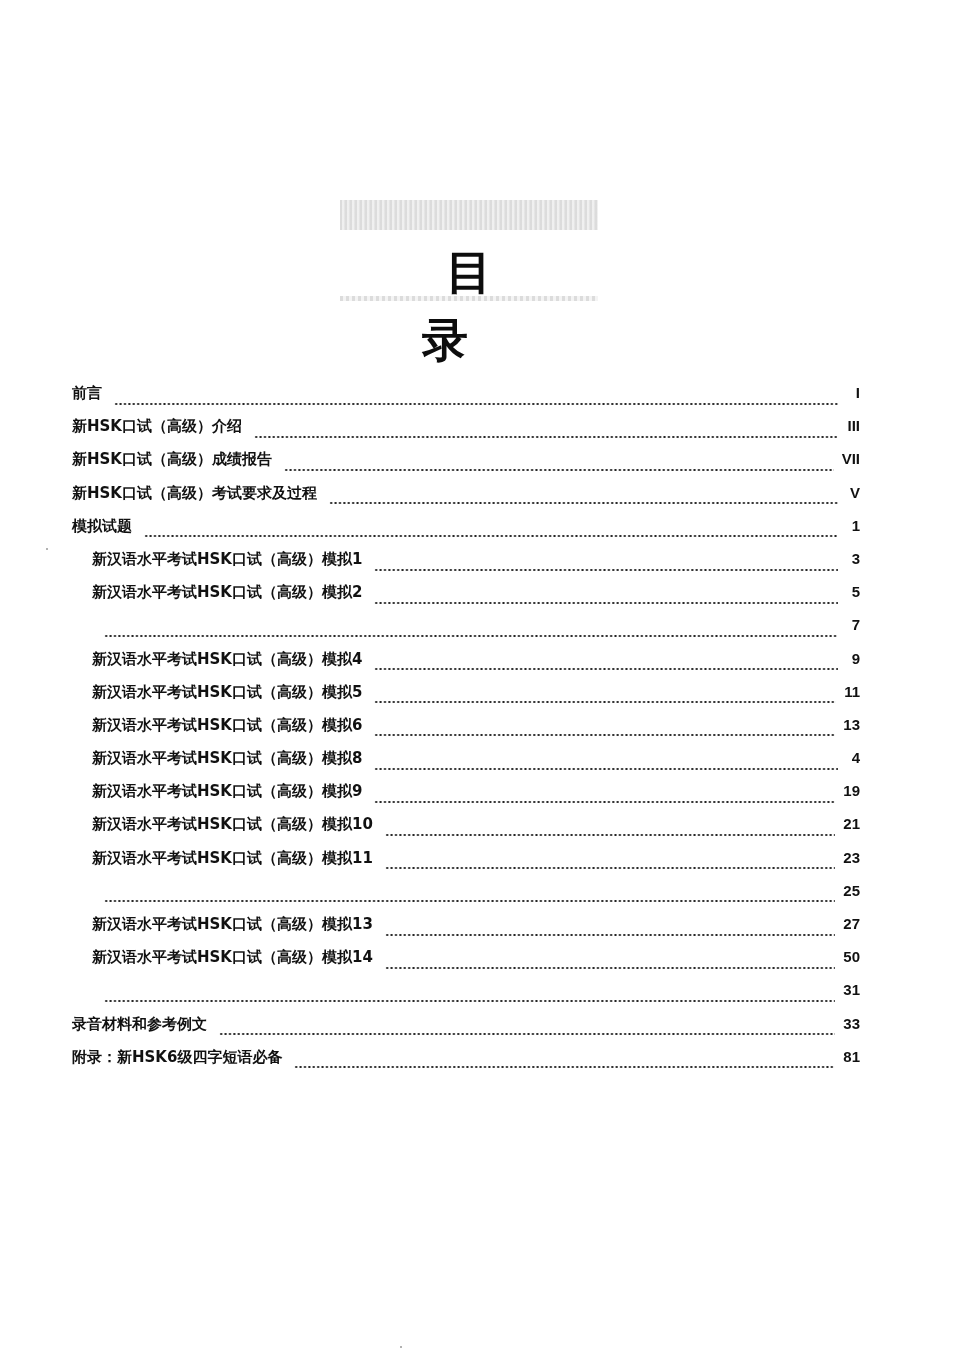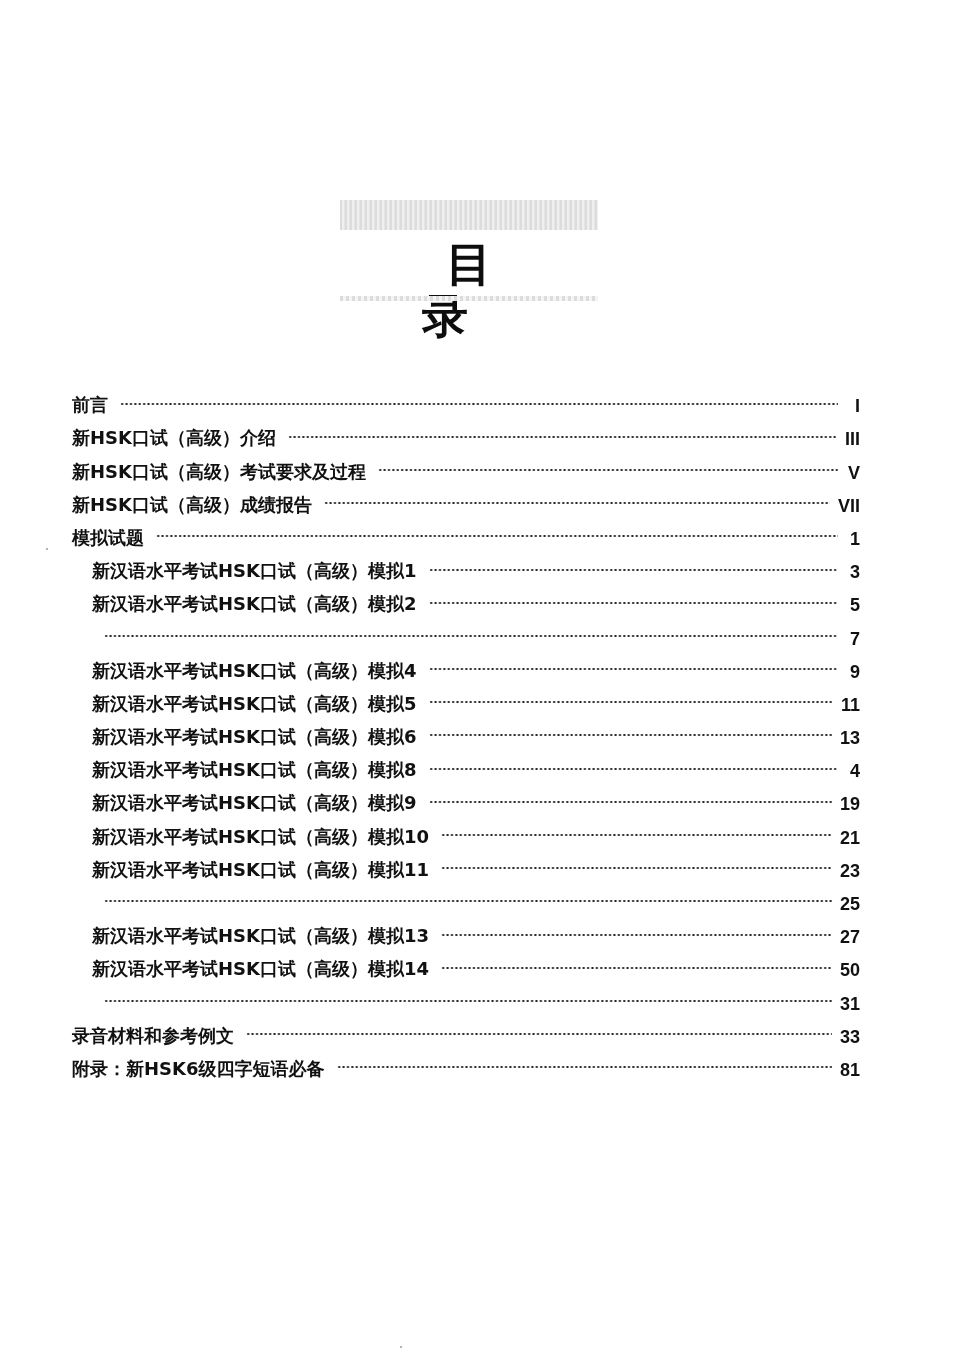--- a/index.html
+++ b/index.html
@@ -11,28 +11,28 @@
     position: absolute; left: 340px; top: 200px; width: 258px; height: 30px;
     background: repeating-linear-gradient(90deg, #d8d8d8 0 2px, #eeeeee 2px 4px, #e2e2e2 4px 5px);
     opacity: 0.9;
   }
   .title-band-bottom {
     position: absolute; left: 340px; top: 296px; width: 258px; height: 5px;
     background: repeating-linear-gradient(90deg, #dcdcdc 0 3px, #f4f4f4 3px 6px);
   }
   .page-title {
     position: absolute; left: 340px; top: 238px; width: 258px; text-align: center;
-    font-size: 46px; font-weight: bold; letter-spacing: 48px; text-indent: 48px; line-height: 52px;
+    font-size: 46px; font-weight: bold; letter-spacing: 48px; text-indent: 48px; line-height: 68px;
     color: #0d0d0d;
   }
   .toc {
     position: absolute; left: 72px; top: 384px; width: 788px;
   }
   .row {
-    display: flex; align-items: flex-end; height: 33.2px; font-size: 18px; font-weight: bold;
+    display: flex; align-items: flex-start; height: 33.2px; font-size: 15px; font-weight: bold;
   }
   .row.sub { padding-left: 20px; }
   .label { white-space: nowrap; }
   .leader {
     flex: 1; margin: 0 8px 0 12px; height: 4px;
     background-image: radial-gradient(circle, #222 0.9px, transparent 1.2px);
     background-size: 4.4px 4px; background-repeat: repeat-x; background-position: left center;
     align-self: center; position: relative; top: 3px;
   }
   .page { white-space: nowrap; font-family: "Liberation Sans", sans-serif; min-width: 14px; text-align: right; }
@@ -50,28 +50,28 @@
       <span class="label">前言</span>
       <span class="leader"></span>
       <span class="page">I</span>
     </div>
     <div class="row">
       <span class="label">新HSK口试（高级）介绍</span>
       <span class="leader"></span>
       <span class="page">III</span>
     </div>
     <div class="row">
+      <span class="label">新HSK口试（高级）成绩报告</span>
+      <span class="leader"></span>
+      <span class="page">VII</span>
+    </div>
+    <div class="row">
       <span class="label">新HSK口试（高级）考试要求及过程</span>
       <span class="leader"></span>
       <span class="page">V</span>
-    </div>
-    <div class="row">
-      <span class="label">新HSK口试（高级）成绩报告</span>
-      <span class="leader"></span>
-      <span class="page">VII</span>
     </div>
     <div class="row">
       <span class="label">模拟试题</span>
       <span class="leader"></span>
       <span class="page">1</span>
     </div>
     <div class="row sub">
       <span class="label">新汉语水平考试HSK口试（高级）模拟1</span>
       <span class="leader"></span>
       <span class="page">3</span>

